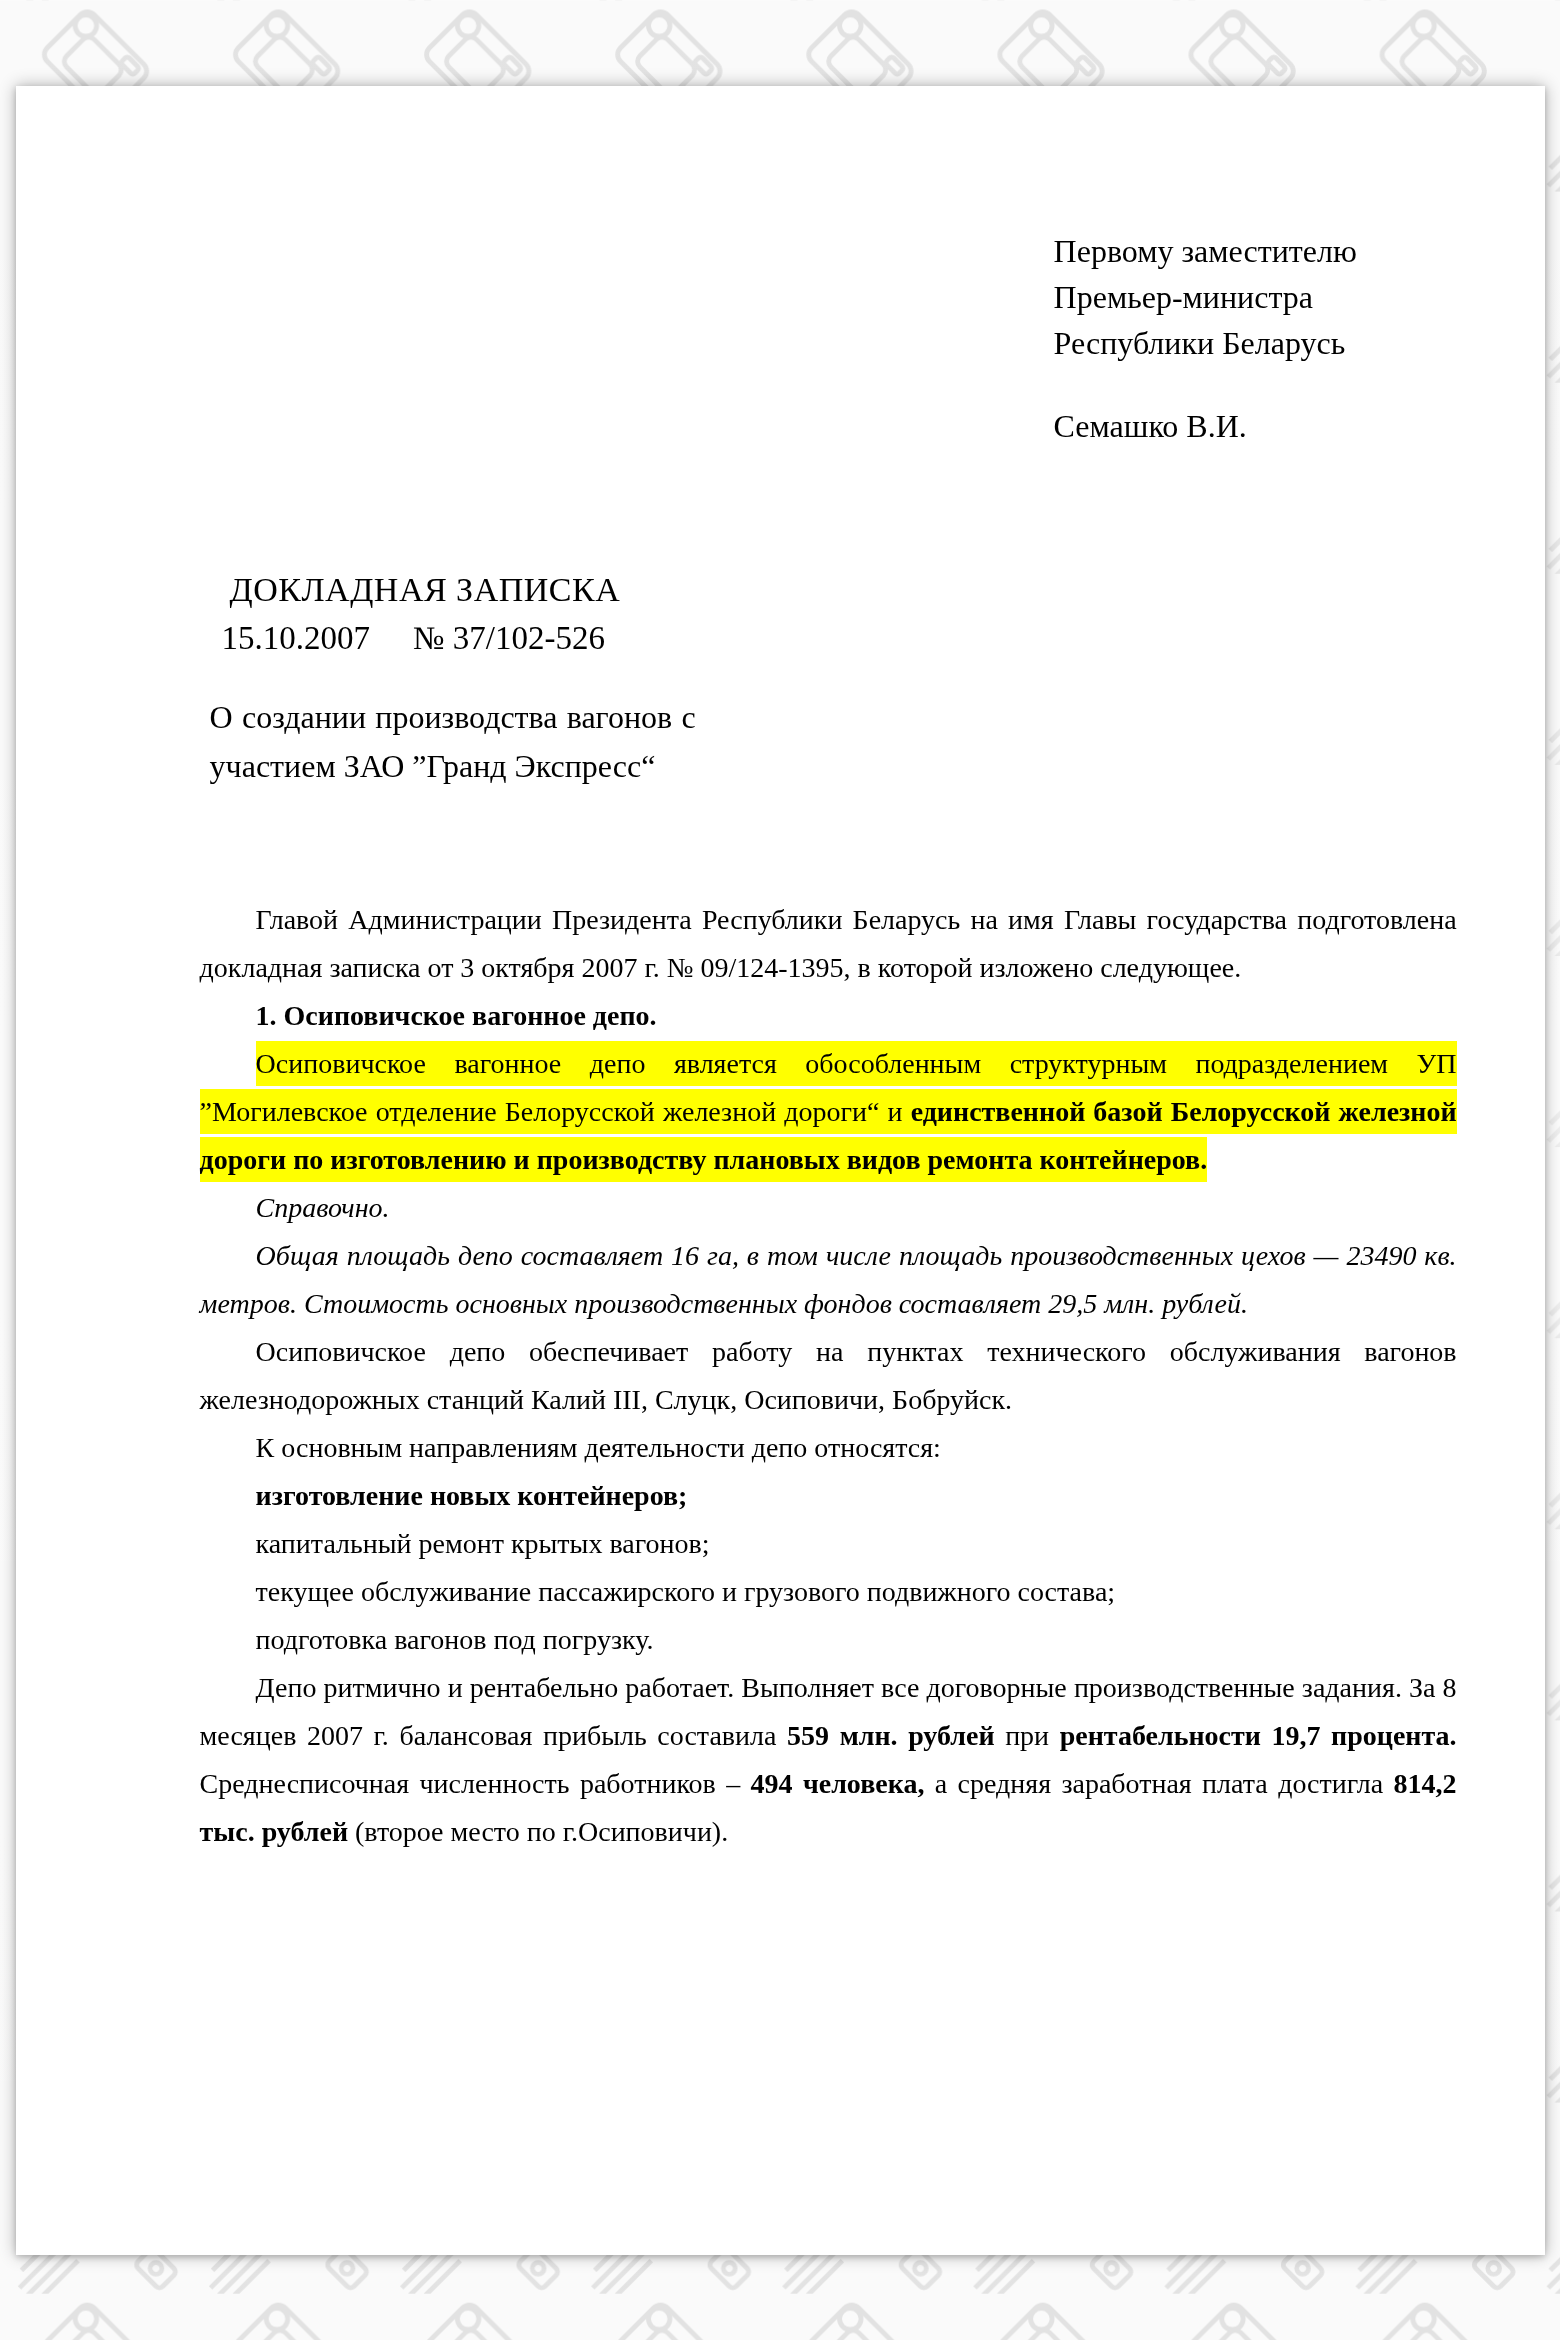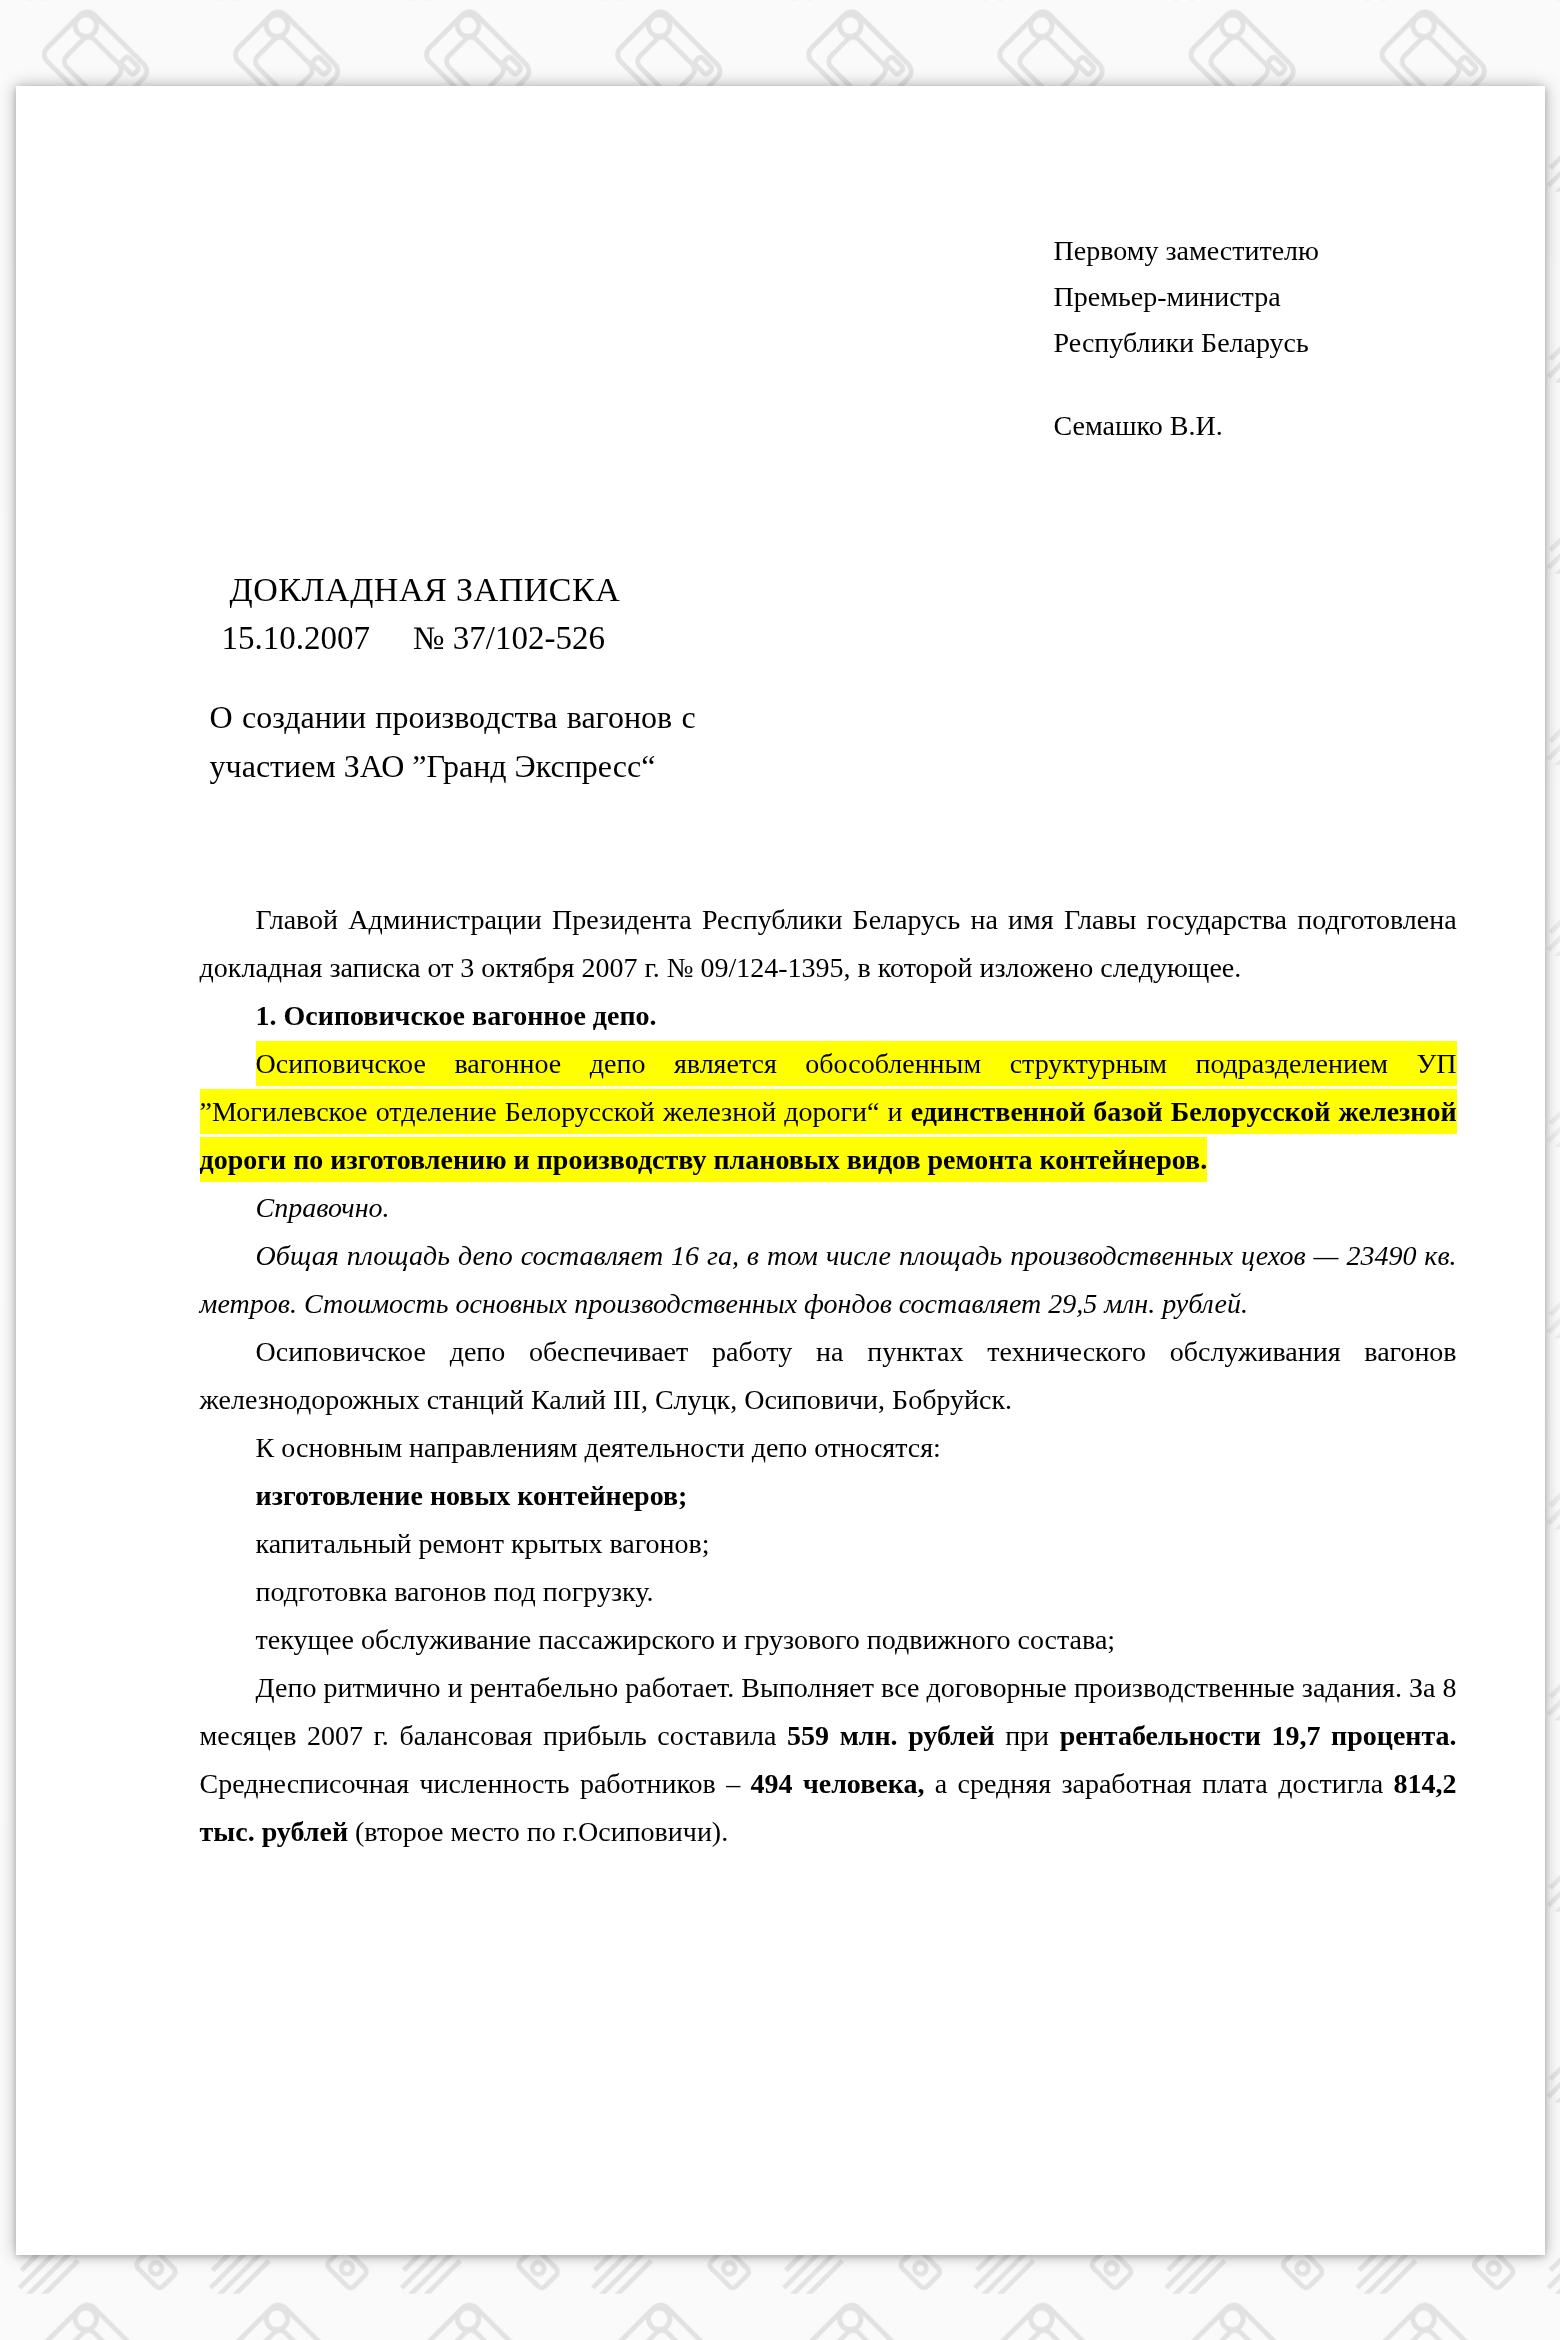--- a/index.html
+++ b/index.html
@@ -27,21 +27,21 @@
     top: 86px;
     width: 1529px;
     height: 2169px;
     background: #ffffff;
     box-shadow: 0 0 15.6px rgba(0,0,0,0.30), 0 2px 5.9px rgba(0,0,0,0.18);
   }
   .addressee {
     position: absolute;
     left: 1038px;
     top: 142px;
-    font-size: 28px;
+    font-size: 32px;
     line-height: 46px;
   }
   .addressee-name {
     margin-top: 37px;
   }
   .doc-title {
     position: absolute;
     left: 214px;
     top: 447px;
     font-size: 34px;
@@ -157,19 +157,19 @@
   <div class="doc-body">
       <div class="para justify"><span>Главой Администрации Президента Республики Беларусь на имя Главы государства подготовлена докладная записка от 3 октября 2007 г. № 09/124-1395, в которой изложено следующее.</span></div>
       <div class="para"><span class="b">1. Осиповичское вагонное депо.</span></div>
       <div class="para justify"><span class="hl-span"><span>Осиповичское вагонное депо является обособленным структурным подразделением УП ”Могилевское отделение Белорусской железной дороги“ и </span><span class="b">единственной базой Белорусской железной дороги по изготовлению и производству плановых видов ремонта контейнеров.</span></span></div>
       <div class="para"><span class="i">Справочно.</span></div>
       <div class="para justify"><span class="i">Общая площадь депо составляет 16 га, в том числе площадь производственных цехов — 23490 кв. метров. Стоимость основных производственных фондов составляет 29,5 млн. рублей.</span></div>
       <div class="para justify"><span>Осиповичское депо обеспечивает работу на пунктах технического обслуживания вагонов железнодорожных станций Калий III, Слуцк, Осиповичи, Бобруйск.</span></div>
       <div class="para"><span>К основным направлениям деятельности депо относятся:</span></div>
       <div class="para"><span class="b">изготовление новых контейнеров;</span></div>
       <div class="para"><span>капитальный ремонт крытых вагонов;</span></div>
+      <div class="para"><span>текущее обслуживание пассажирского и грузового подвижного состава;</span></div>
       <div class="para"><span>подготовка вагонов под погрузку.</span></div>
-      <div class="para"><span>текущее обслуживание пассажирского и грузового подвижного состава;</span></div>
       <div class="para justify"><span>Депо ритмично и рентабельно работает. Выполняет все договорные производственные задания. За 8 месяцев 2007 г. балансовая прибыль составила </span><span class="b">559 млн. рублей</span><span> при </span><span class="b">рентабельности 19,7 процента.</span><span> Среднесписочная численность работников – </span><span class="b">494 человека,</span><span> а средняя заработная плата достигла </span><span class="b">814,2 тыс. рублей</span><span> (второе место по г.Осиповичи).</span></div>
     </div>
 
 </div>
 
 
 </body></html>

